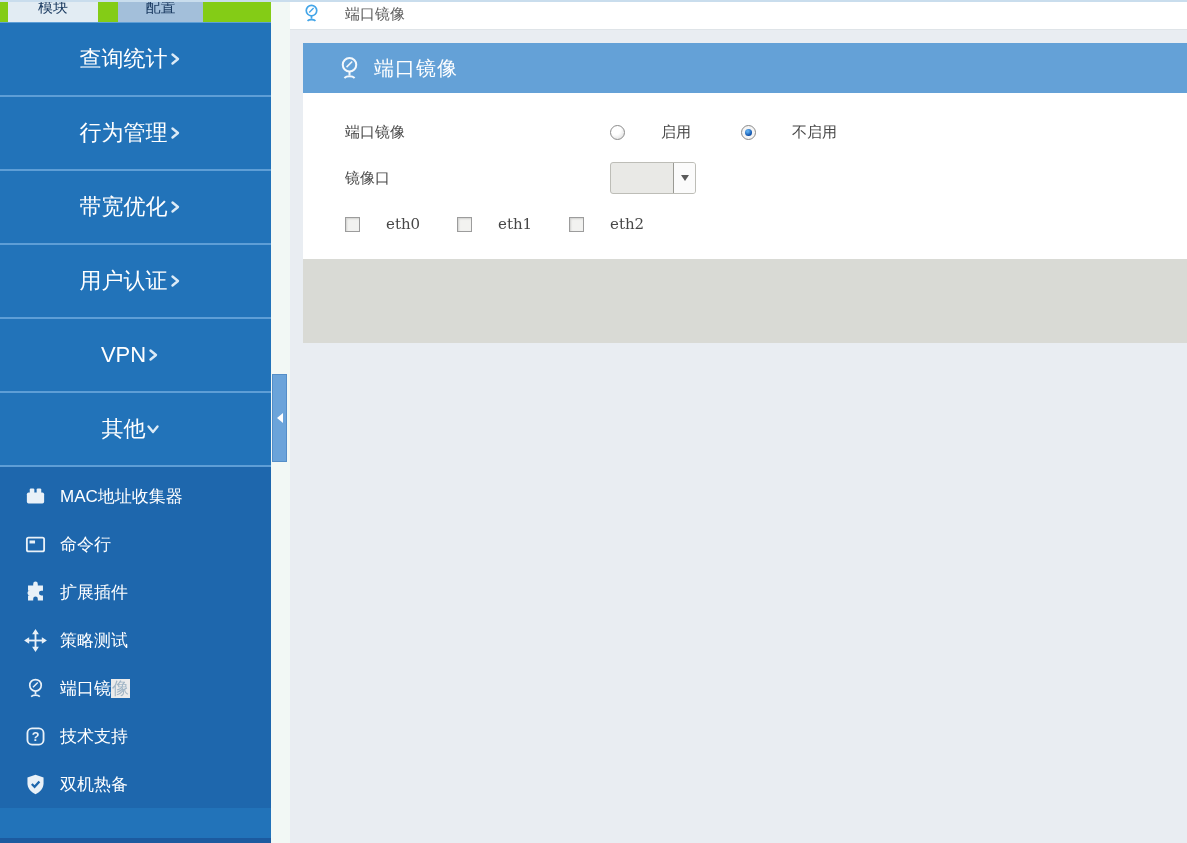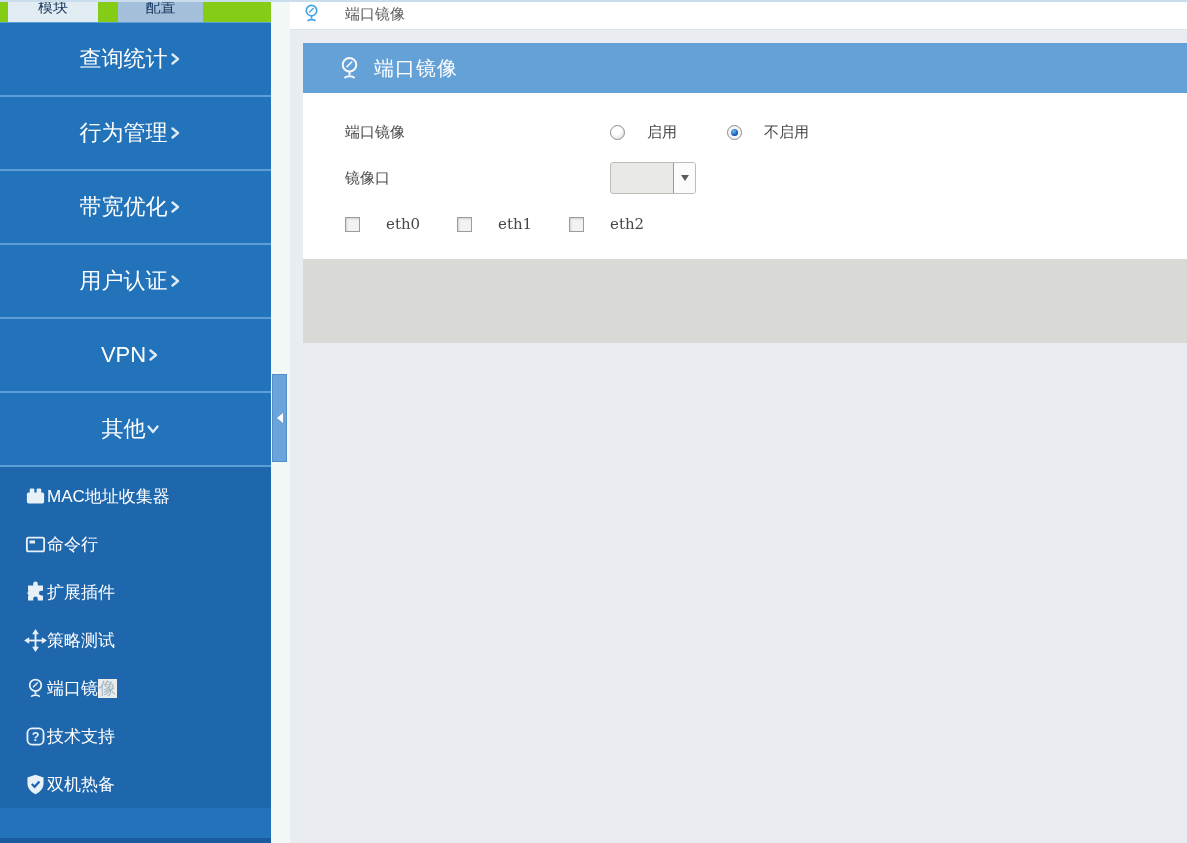--- a/index.html
+++ b/index.html
@@ -24,21 +24,21 @@
     height:74px; border-bottom:2px solid #5e9ed6;
     display:flex; align-items:center; justify-content:center;
     padding:0 26px 0 16px; color:#ffffff; font-size:22px; cursor:pointer;
   }
   .menu-item .chev { width:14px; height:14px; color:#dcebf7; flex-shrink:0; }
   .chev svg { display:block; width:14px; height:14px; }
   .chev.down svg { transform:rotate(90deg); }
 
   .submenu { background:#1e67ad; padding-top:5px; }
   .submenu-item {
-    height:48px; display:flex; align-items:center; 
+    height:48px; display:flex; align-items:center; gap:13px;
     padding-left:24px; color:#ffffff; font-size:17px; cursor:pointer;
   }
   .submenu-item .ico { width:23px; height:23px; color:#e9f1f8; flex-shrink:0; }
   .ico svg { display:block; width:100%; height:100%; }
   .hl-char { background:#ebebeb; color:#a2b6c6; padding:0 1px; }
   .sidebar-bottom-strip { position:absolute; bottom:0; left:0; width:100%; height:5px; background:#1c5a9f; }
 
   
   .gap-col { width:19px; flex-shrink:0; background:#f2f8f5; }
 
@@ -76,21 +76,21 @@
   .radio {
     width:15px; height:15px; border-radius:50%; border:1px solid #8b8b8b;
     background:radial-gradient(circle at 35% 30%, #ffffff 40%, #d6d6d6);
     position:relative; cursor:pointer; flex-shrink:0;
   }
   .radio.checked { background:#f5f5f5; }
   .radio.checked::after {
     content:""; position:absolute; left:3px; top:3px; width:7px; height:7px;
     border-radius:50%; background:radial-gradient(circle at 38% 32%, #59a8ec 15%, #0b4ea8 70%, #063a80);
   }
-  .radio-label { font-family:Liberation Sans, sans-serif; font-size:15px; color:#474747; margin-left:22px; }
+  .radio-label { font-family:Liberation Sans, sans-serif; font-size:15px; color:#474747; margin-left:36px; }
 
   .select { width:86px; height:32px; display:flex; border:1px solid #bdbdb7; border-radius:3px; overflow:hidden; background:#e9e9e6; cursor:pointer; }
   .select-value { flex:1; font-family:"DejaVu Serif", serif; font-size:14px; color:#474747; line-height:30px; padding-left:6px; }
   .select-btn { width:22px; background:#fbfbfb; border-left:1px solid #9a9a94; display:flex; align-items:center; justify-content:center; }
   .select-arrow { width:0; height:0; border-left:4.5px solid transparent; border-right:4.5px solid transparent; border-top:6px solid #5a5a5a; }
 
   .checkbox-group { display:flex; align-items:center; width:112px; }
   .checkbox {
     width:15px; height:15px; border:1px solid #9c9c9c; background:#f2f2f0;
     box-shadow:inset 1px 1px 2px rgba(0,0,0,0.14); cursor:pointer; flex-shrink:0;

